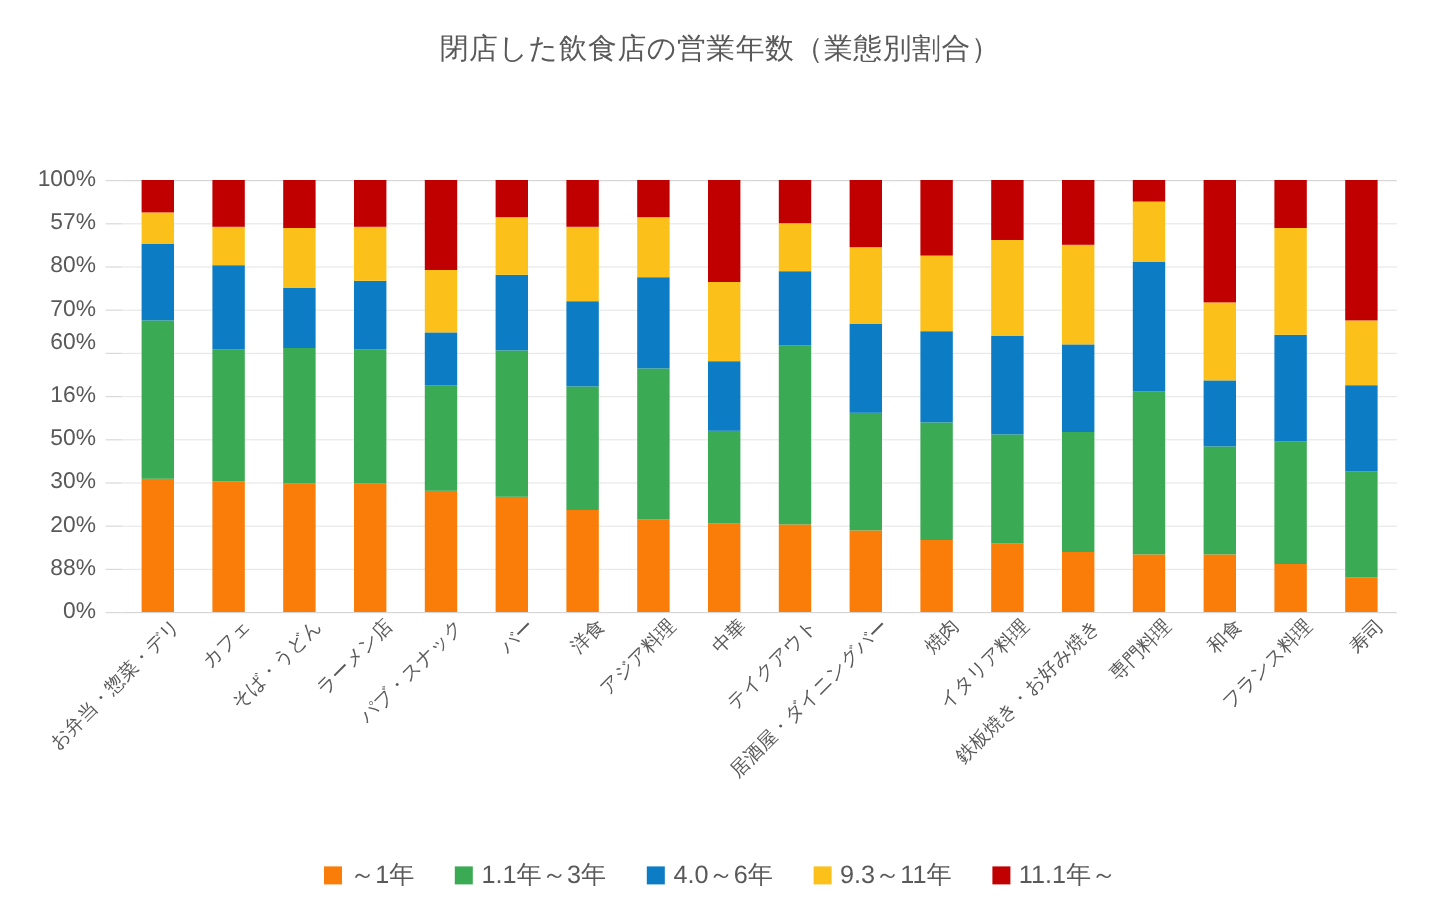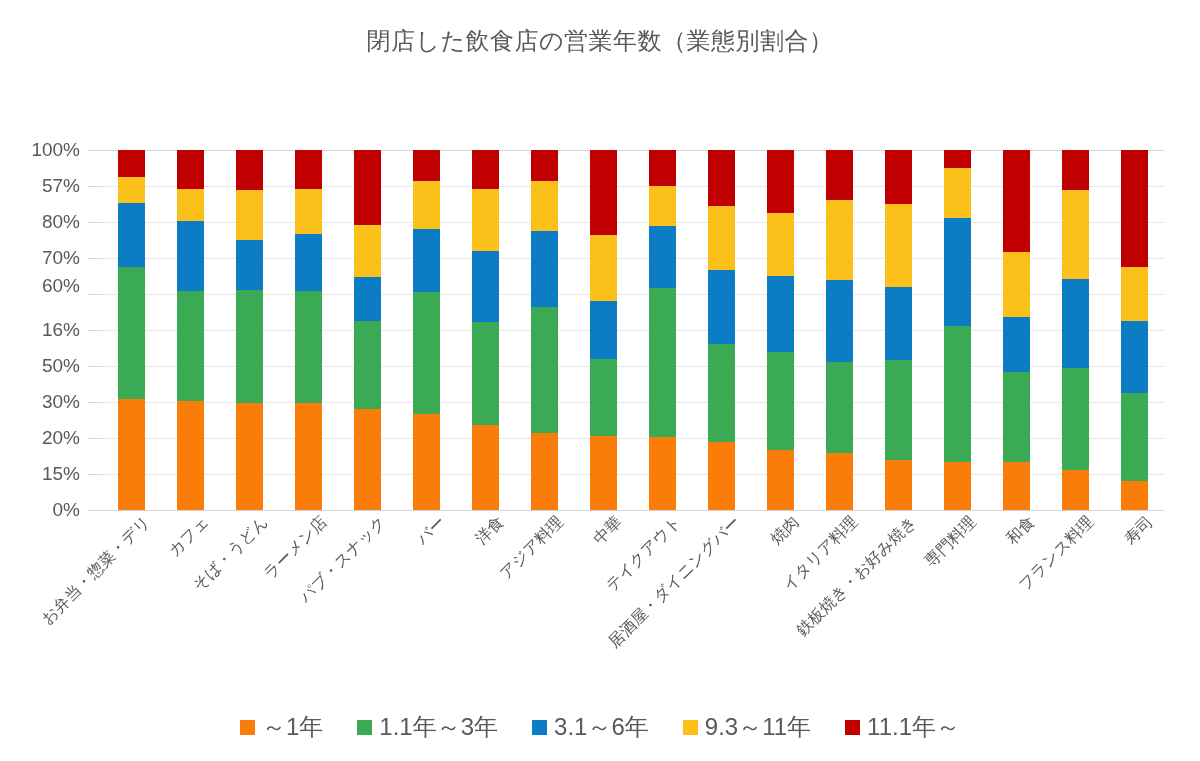--- a/index.html
+++ b/index.html
@@ -133,21 +133,21 @@
     display: flex;
     align-items: center;
     gap: 7px;
   }
   .legend-swatch {
     width: 15px; height: 15px;
     display: block;
     flex: 0 0 auto;
   }
   .legend-label {
-    font-size: 24px;
+    font-size: 21px;
     color: #595959;
     white-space: nowrap;
   }
 </style>
 </head>
 <body>
 
 <div id="chart-root">
 
   <div class="title-block">
@@ -167,21 +167,21 @@
         <div class="y-tick-label" style="top: 136px;">60%</div>
         <div class="y-tick-mark" style="top: 144px;"></div>
         <div class="y-tick-label" style="top: 180px;">16%</div>
         <div class="y-tick-mark" style="top: 180px;"></div>
         <div class="y-tick-label" style="top: 216px;">50%</div>
         <div class="y-tick-mark" style="top: 216px;"></div>
         <div class="y-tick-label" style="top: 252px;">30%</div>
         <div class="y-tick-mark" style="top: 252px;"></div>
         <div class="y-tick-label" style="top: 288px; text-align: right;">20%</div>
         <div class="y-tick-mark" style="top: 288px;"></div>
-        <div class="y-tick-label" style="top: 324px;">15%</div>
+        <div class="y-tick-label" style="top: 324px;">88%</div>
         <div class="y-tick-mark" style="top: 324px;"></div>
         <div class="y-tick-label" style="top: 360px;">0%</div>
         <div class="y-tick-mark" style="top: 360px;"></div>
       </div>
     <div class="plot-area" id="plot-area">
       <div id="gridlines">
           <div class="gridline top" style="top: 0px;"></div>
           <div class="gridline" style="top: 36px;"></div>
           <div class="gridline" style="top: 72px;"></div>
           <div class="gridline" style="top: 108px;"></div>
@@ -385,21 +385,21 @@
       <div class="legend-item">
         <span class="legend-swatch" style="background: rgb(249, 125, 8);"></span>
         <span class="legend-label">～1年</span>
       </div>
       <div class="legend-item">
         <span class="legend-swatch" style="background: rgb(59, 170, 84);"></span>
         <span class="legend-label">1.1年～3年</span>
       </div>
       <div class="legend-item">
         <span class="legend-swatch" style="background: rgb(12, 124, 196);"></span>
-        <span class="legend-label">3.1～6年</span>
+        <span class="legend-label">4.0～6年</span>
       </div>
       <div class="legend-item">
         <span class="legend-swatch" style="background: rgb(251, 192, 26);"></span>
         <span class="legend-label">9.3～11年</span>
       </div>
       <div class="legend-item">
         <span class="legend-swatch" style="background: rgb(192, 0, 0);"></span>
         <span class="legend-label">11.1年～</span>
       </div>
     </div>

